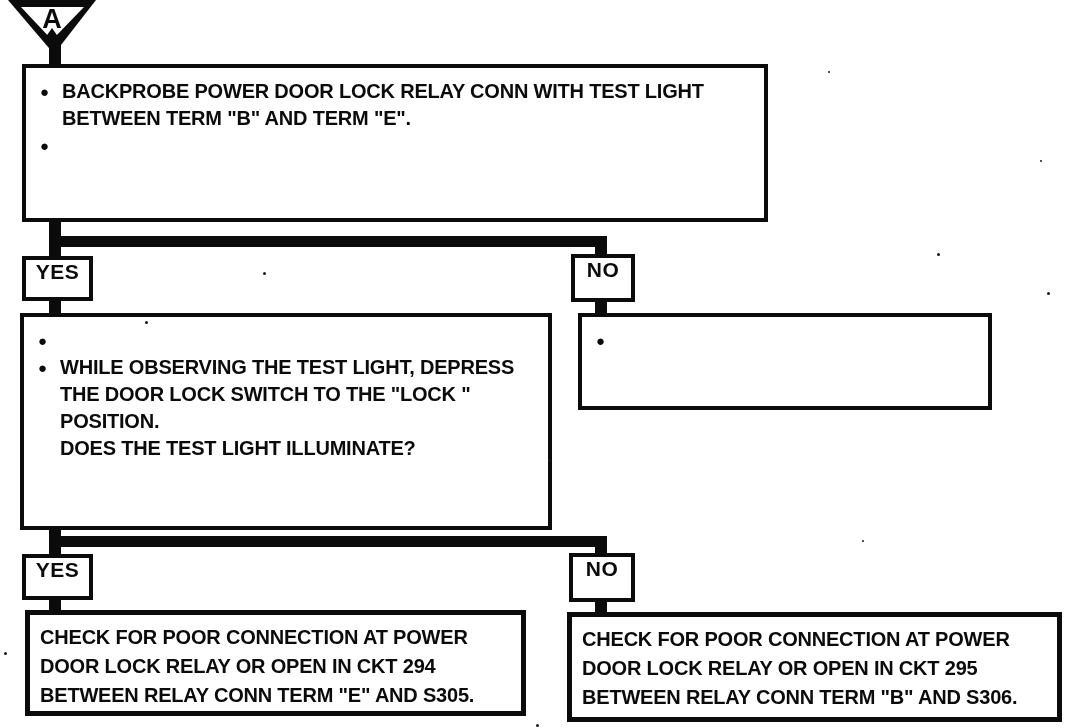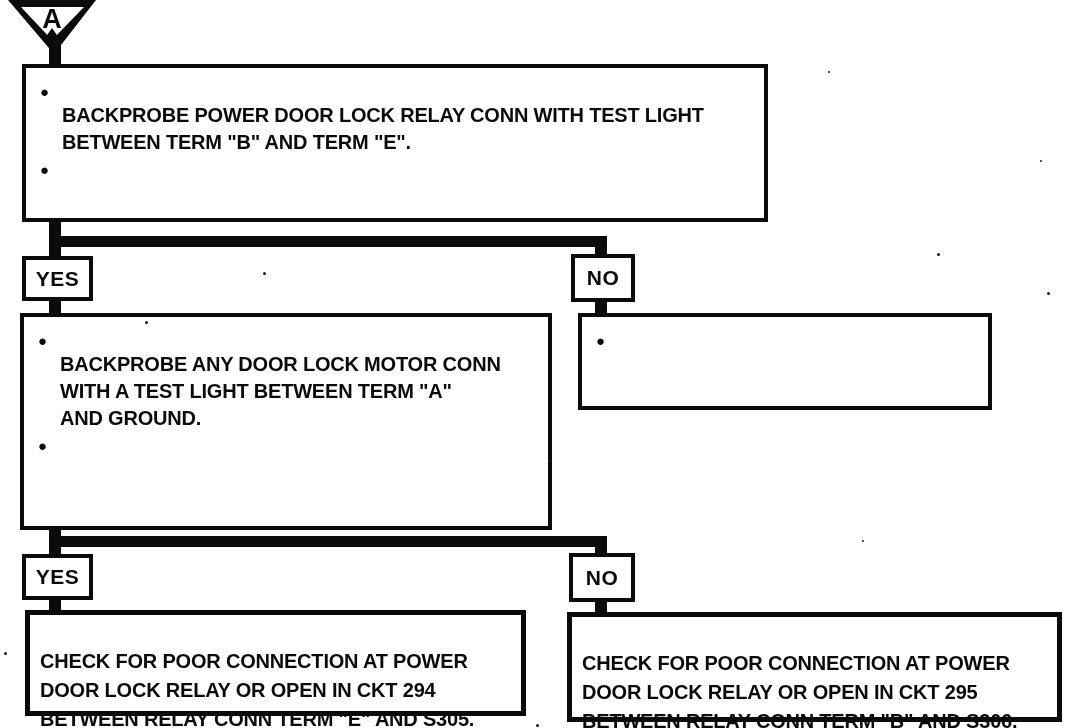--- a/index.html
+++ b/index.html
@@ -13,27 +13,26 @@
   }
   .step{padding:10px 6px 6px 10px;}
   .bullet-row{display:flex;align-items:flex-start;}
   .dot{
     flex:0 0 26px;width:26px;padding-left:4px;box-sizing:border-box;
     font-size:15px;line-height:27px;font-weight:700;
   }
   .txt{
     white-space:pre;font-size:20px;line-height:27px;font-weight:700;
     letter-spacing:-0.2px;
-    margin-top:24px;
   }
   .result{border-width:5px;padding:8px 6px 6px 10px;}
   .result .txt{line-height:29px;}
   .decision{
     position:absolute;background:#ffffff;border:4px solid #0b0b0b;
-    box-sizing:border-box;display:flex;align-items:center;justify-content:center;
+    box-sizing:border-box;display:flex;align-items:flex-start;justify-content:center;
     font-size:21px;font-weight:700;letter-spacing:0.5px;
   }
   .ln{position:absolute;background:#0b0b0b;}
   .speck{position:absolute;background:#1a1a1a;border-radius:50%;}
   svg text{
     font-family:"Liberation Sans",sans-serif;font-weight:700;font-size:27px;
     fill:#0b0b0b;
   }
 </style>
 </head>
@@ -77,26 +76,27 @@
   <div class="decision" style="left:22px;top:256px;width:71px;height:45px;">
     <span>YES</span>
   </div>
   <div class="decision" style="left:571px;top:254px;width:64px;height:48px;">
     <span>NO</span>
   </div>
 
   <div class="box step" style="left:20px;top:313px;width:532px;height:217px;">
     <div class="bullet-row">
       <span class="dot">●</span>
-      <div class="txt">BACKPROBE ANY DOOR LOCK MOTOR CONN
-WITH A TEST LIGHT BETWEEN TERM "A"
-AND GROUND.</div>
     </div>
     <div class="bullet-row">
       <span class="dot">●</span>
+      <div class="txt">WHILE OBSERVING THE TEST LIGHT, DEPRESS
+THE DOOR LOCK SWITCH TO THE "LOCK "
+POSITION.
+DOES THE TEST LIGHT ILLUMINATE?</div>
     </div>
   </div>
 
   <div class="box step" style="left:578px;top:313px;width:414px;height:97px;">
     <div class="bullet-row">
       <span class="dot">●</span>
     </div>
   </div>
 
   <div class="decision" style="left:22px;top:554px;width:71px;height:46px;">

